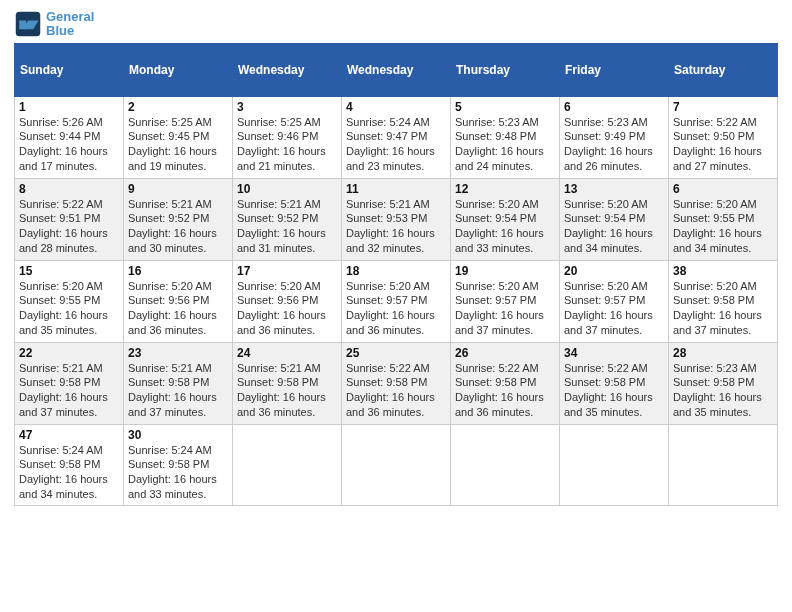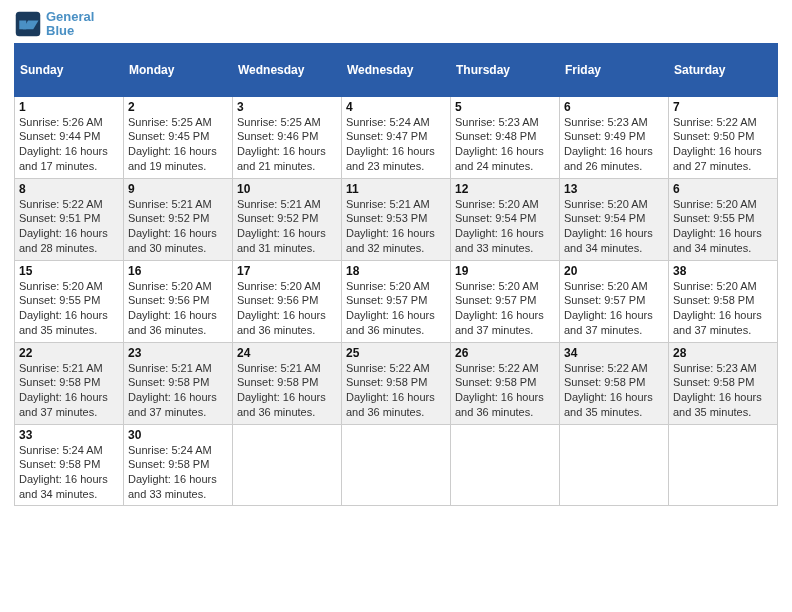--- a/index.html
+++ b/index.html
@@ -243,21 +243,21 @@
             <span class="day-num">34</span>
             <div class="day-info">Sunrise: 5:22 AM<br>Sunset: 9:58 PM<br>Daylight: 16 hours and 35 minutes.</div>
           </td>
           <td>
             <span class="day-num">28</span>
             <div class="day-info">Sunrise: 5:23 AM<br>Sunset: 9:58 PM<br>Daylight: 16 hours and 35 minutes.</div>
           </td>
         </tr>
         <tr>
           <td>
-            <span class="day-num">33</span>
+            <span class="day-num">47</span>
             <div class="day-info">Sunrise: 5:24 AM<br>Sunset: 9:58 PM<br>Daylight: 16 hours and 34 minutes.</div>
           </td>
           <td>
             <span class="day-num">30</span>
             <div class="day-info">Sunrise: 5:24 AM<br>Sunset: 9:58 PM<br>Daylight: 16 hours and 33 minutes.</div>
           </td>
           <td class="empty-cell"></td>
           <td class="empty-cell"></td>
           <td class="empty-cell"></td>
           <td class="empty-cell"></td>

